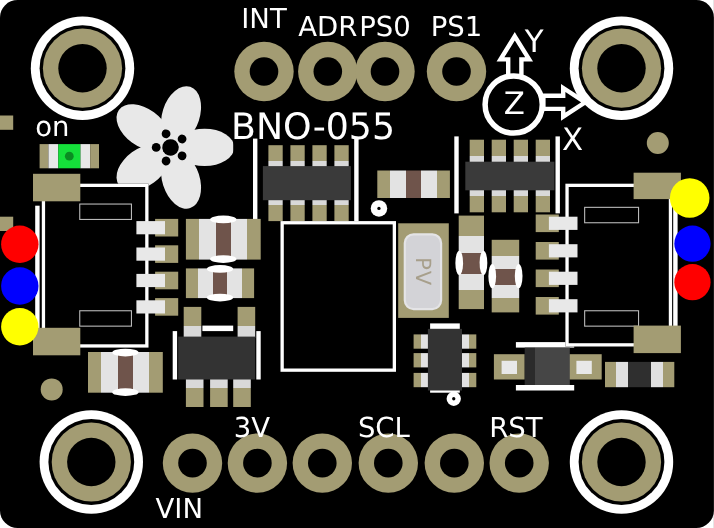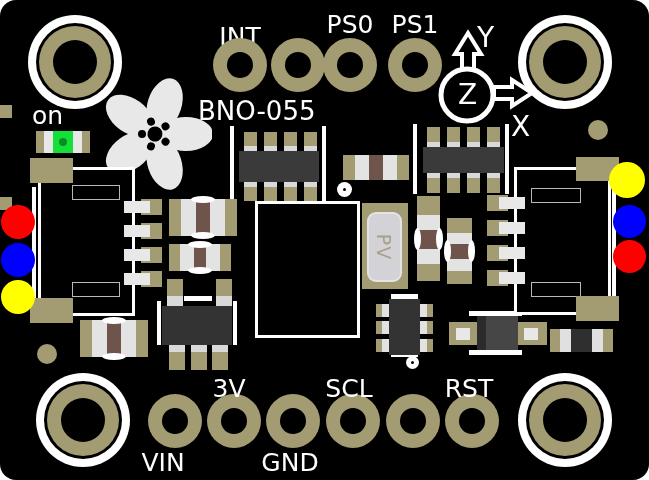--- a/index.html
+++ b/index.html
@@ -54,37 +54,37 @@
   <div class="hole" style="left:39px;top:26px"></div>
   <div class="hole" style="left:529px;top:26px"></div>
   <div class="hole" style="left:47px;top:384px"></div>
   <div class="hole" style="left:529px;top:384px"></div>
 
   <div class="cpad" style="left:0;top:105px;width:12px;height:13px"></div>
   <div class="cpad" style="left:0;top:197px;width:12px;height:13px"></div>
   <div class="via" style="left:37px;top:344px"></div>
   <div class="via" style="left:588px;top:120px"></div>
 
-  <div class="lbl ctr" style="left:240px;top:24px">INT</div>
+  <div class="lbl ctr" style="left:240px;top:4px">INT</div>
+  <div class="lbl ctr" style="left:298px;top:12px">ADR</div>
   <div class="lbl ctr" style="left:350px;top:12px">PS0</div>
   <div class="lbl ctr" style="left:415px;top:12px">PS1</div>
   <div class="pad" style="left:213px;top:38px"></div>
   <div class="pad" style="left:271px;top:38px"></div>
   <div class="pad" style="left:323px;top:38px"></div>
   <div class="pad" style="left:388px;top:38px"></div>
 
   <div class="pad" style="left:148px;top:394px"></div>
   <div class="pad" style="left:207px;top:394px"></div>
   <div class="pad" style="left:266px;top:394px"></div>
   <div class="pad" style="left:326px;top:394px"></div>
   <div class="pad" style="left:386px;top:394px"></div>
   <div class="pad" style="left:445px;top:394px"></div>
   <div class="lbl ctr" style="left:163px;top:450px">VIN</div>
   <div class="lbl ctr" style="left:229px;top:376px">3V</div>
-  <div class="lbl ctr" style="left:290px;top:450px">GND</div>
   <div class="lbl ctr" style="left:349px;top:376px">SCL</div>
   <div class="lbl ctr" style="left:469px;top:376px">RST</div>
 
   <svg style="position:absolute;left:98px;top:76px" width="114" height="114">
     <g transform="translate(57,58) rotate(18)" fill="#e8e8e8">
       <ellipse cx="0" cy="-31" rx="17" ry="27"></ellipse>
       <ellipse cx="0" cy="-31" rx="17" ry="27" transform="rotate(72)"></ellipse>
       <ellipse cx="0" cy="-31" rx="17" ry="27" transform="rotate(144)"></ellipse>
       <ellipse cx="0" cy="-31" rx="17" ry="27" transform="rotate(216)"></ellipse>
       <ellipse cx="0" cy="-31" rx="17" ry="27" transform="rotate(288)"></ellipse>
@@ -93,21 +93,21 @@
       <g fill="#000">
         <circle cx="0" cy="-13" r="4" transform="rotate(36)"></circle>
         <circle cx="0" cy="-13" r="4" transform="rotate(108)"></circle>
         <circle cx="0" cy="-13" r="4" transform="rotate(180)"></circle>
         <circle cx="0" cy="-13" r="4" transform="rotate(252)"></circle>
         <circle cx="0" cy="-13" r="4" transform="rotate(324)"></circle>
       </g>
     </g>
   </svg>
 
-  <div class="lbl" style="left:198px;top:98px;font-size:26px">BNO-055</div>
+  <div class="lbl" style="left:210px;top:98px;font-size:33px">BNO-055</div>
 
   <div class="lbl" style="left:32px;top:103px">on</div>
   <div class="led">
     <span class="l-tan"></span>
       <span class="l-wht"></span>
       <span class="l-grn"></span>
       <span class="l-wht"></span>
       <span class="l-tan"></span>
   </div>
 

